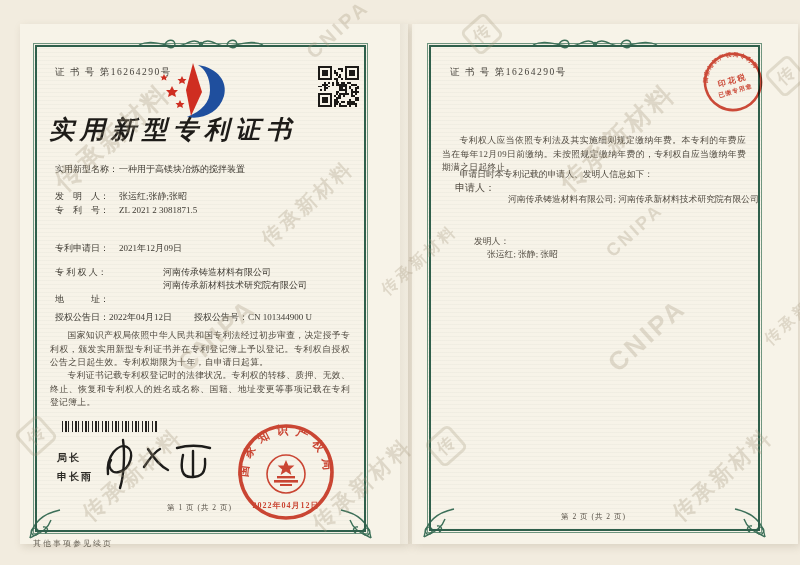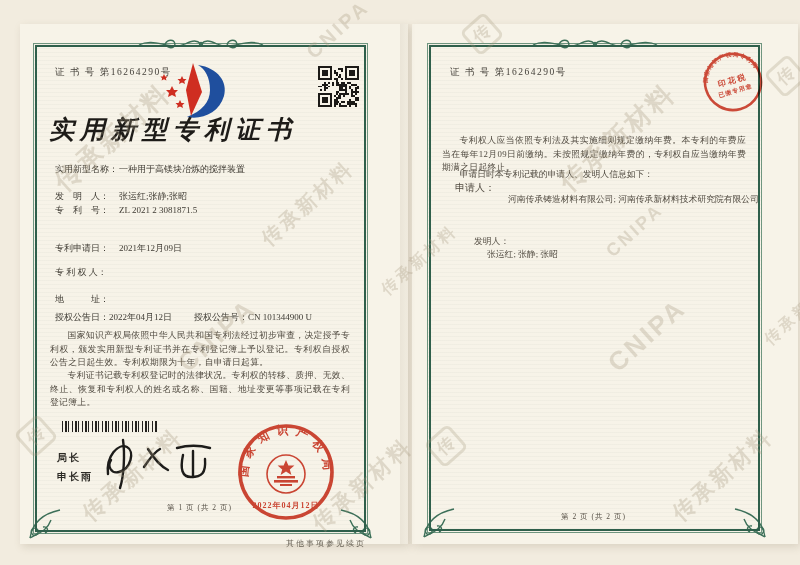--- a/index.html
+++ b/index.html
@@ -42,21 +42,21 @@
   .para{
     position:absolute;font-size:8.8px;line-height:13.5px;text-align:justify;
     text-indent:2em;color:#514b41;letter-spacing:.3px;
   }
   .barcode{
     position:absolute;left:62px;top:421px;width:96px;height:11px;
     background:repeating-linear-gradient(90deg,#23211e 0 1px,transparent 1px 3px,#23211e 3px 5px,transparent 5px 6px,#23211e 6px 7px,transparent 7px 10px);
   }
   .director{font-size:10px;font-weight:bold;color:#2c2a25;letter-spacing:2px;}
   .footer-line{position:absolute;text-align:center;font-size:7.5px;color:#565046;letter-spacing:1px;}
-  .note-line{position:absolute;text-align:right;font-size:8px;color:#696357;letter-spacing:2px;}
+  .note-line{position:absolute;text-align:left;font-size:8px;color:#696357;letter-spacing:2px;}
   .seal{mix-blend-mode:multiply;}
   .wm-layer{position:absolute;inset:0;pointer-events:none;z-index:60;}
   .wm{
     position:absolute;font-weight:bold;color:rgba(165,153,126,.30);
     transform:rotate(-42deg);white-space:nowrap;
     font-family:"Liberation Sans","DejaVu Sans",sans-serif;letter-spacing:3px;
   }
   .wm-logo{
     position:absolute;width:26px;height:26px;border:3px solid rgba(165,153,126,.28);
     border-radius:6px;transform:rotate(-42deg);color:rgba(165,153,126,.30);
@@ -261,20 +261,22 @@
 <div class="field-row" style="top:204px;">
   <span class="field-label">专　利　号：</span>
   <span class="field-value">ZL 2021 2 3081871.5</span>
 </div>
 <div class="field-row" style="top:242px;">
   <span class="field-label">专利申请日：</span>
   <span class="field-value">2021年12月09日</span>
 </div>
 <div class="field-row" style="top:266px;gap:44px;">
   <span class="field-label">专 利 权 人：</span>
+  <span class="field-value">河南传承铸造材料有限公司
+河南传承新材料技术研究院有限公司</span>
 </div>
 <div class="field-row" style="top:293px;">
   <span class="field-label">地　　　址：</span>
 </div>
 <div class="grant-row" style="top:311px;">
   <span><span>授权公告日：</span><span>2022年04月12日</span></span>
   <span><span>授权公告号：</span><span>CN 101344900 U</span></span>
 </div>
 
 <div class="para" style="left:50px;top:329px;width:300px;">国家知识产权局依照中华人民共和国专利法经过初步审查，决定授予专利权，颁发实用新型专利证书并在专利登记簿上予以登记。专利权自授权公告之日起生效。专利权期限为十年，自申请日起算。</div>

